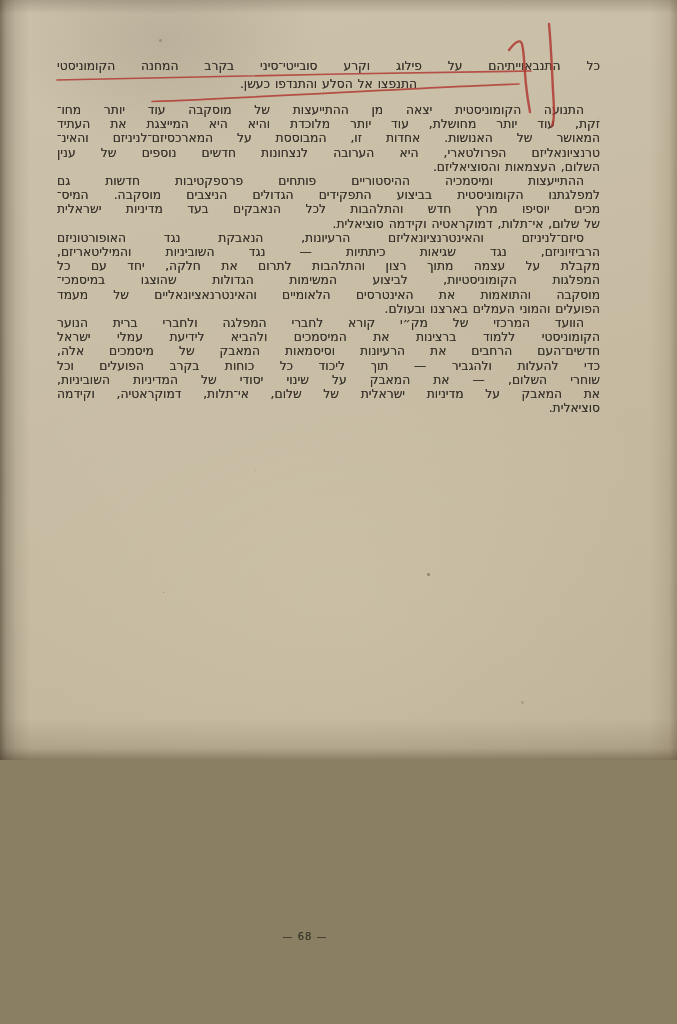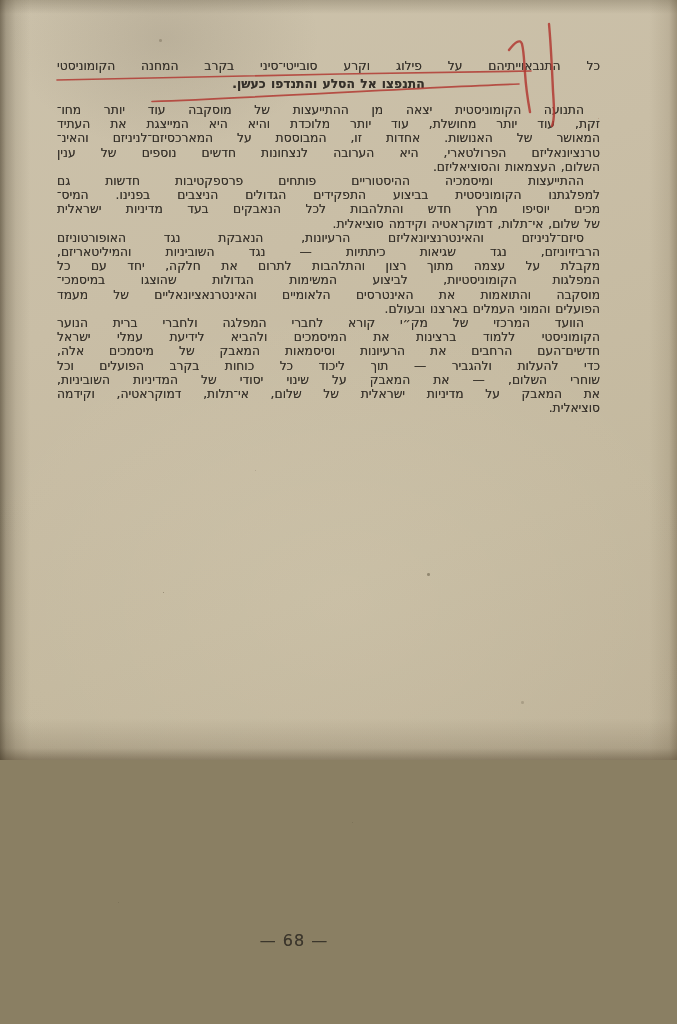--- a/index.html
+++ b/index.html
@@ -53,34 +53,33 @@
     -moz-text-align-last: justify;
     text-align-last: justify;
   }
   .tline:last-child {
     -moz-text-align-last: right;
     text-align-last: right;
   }
   .p-intro .tline:last-child {
     -moz-text-align-last: center;
     text-align-last: center;
-    font-weight: bold;
   }
   .para.body .tline:first-child { text-indent: 16px; }
   .annotations {
     position: absolute; top: 0; left: 0;
     width: 677px; height: 1024px;
     pointer-events: none;
   }
   .page-number {
     position: absolute;
-    top: 931px; left: 234px; width: 120px;
+    top: 931px; left: 245px; width: 120px;
     text-align: center;
     color: #3b362c;
-    font-size: 16px;
+    font-size: 10px;
     letter-spacing: 1px;
     text-shadow: 0 0 0.5px rgba(45,40,30,0.5);
   }
 </style>
 </head>
 <body>
 
 <div class="page">
 
   <div class="specks"></div>
@@ -92,21 +91,21 @@
       </div>
     <div class="para body">
         <div class="tline">התנועה הקומוניסטית יצאה מן ההתייעצות של מוסקבה עוד יותר מחו־</div>
         <div class="tline">זקת, עוד יותר מחושלת, עוד יותר מלוכדת והיא היא המייצגת את העתיד</div>
         <div class="tline">המאושר של האנושות. אחדות זו, המבוססת על המארכסיזם־לניניזם והאינ־</div>
         <div class="tline">טרנציונאליזם הפרולטארי, היא הערובה לנצחונות חדשים נוספים של ענין</div>
         <div class="tline">השלום, העצמאות והסוציאליזם.</div>
       </div>
     <div class="para body">
         <div class="tline">ההתייעצות ומיסמכיה ההיסטוריים פותחים פרספקטיבות חדשות גם</div>
-        <div class="tline">למפלגתנו הקומוניסטית בביצוע התפקידים הגדולים הניצבים בפנינו. המיס־</div>
+        <div class="tline">למפלגתנו הקומוניסטית בביצוע התפקידים הגדולים הניצבים מוסקבה. המיס־</div>
         <div class="tline">מכים יוסיפו מרץ חדש והתלהבות לכל הנאבקים בעד מדיניות ישראלית</div>
         <div class="tline">של שלום, אי־תלות, דמוקראטיה וקידמה סוציאלית.</div>
       </div>
     <div class="para body">
         <div class="tline">סיזם־לניניזם והאינטרנציונאליזם הרעיונות, הנאבקת נגד האופורטוניזם</div>
         <div class="tline">הרביזיוניזם, נגד שגיאות כיתתיות — נגד השוביניות והמיליטאריזם,</div>
         <div class="tline">מקבלת על עצמה מתוך רצון והתלהבות לתרום את חלקה, יחד עם כל</div>
         <div class="tline">המפלגות הקומוניסטיות, לביצוע המשימות הגדולות שהוצגו במיסמכי־</div>
         <div class="tline">מוסקבה והתואמות את האינטרסים הלאומיים והאינטרנאציונאליים של מעמד</div>
         <div class="tline">הפועלים והמוני העמלים בארצנו ובעולם.</div>

